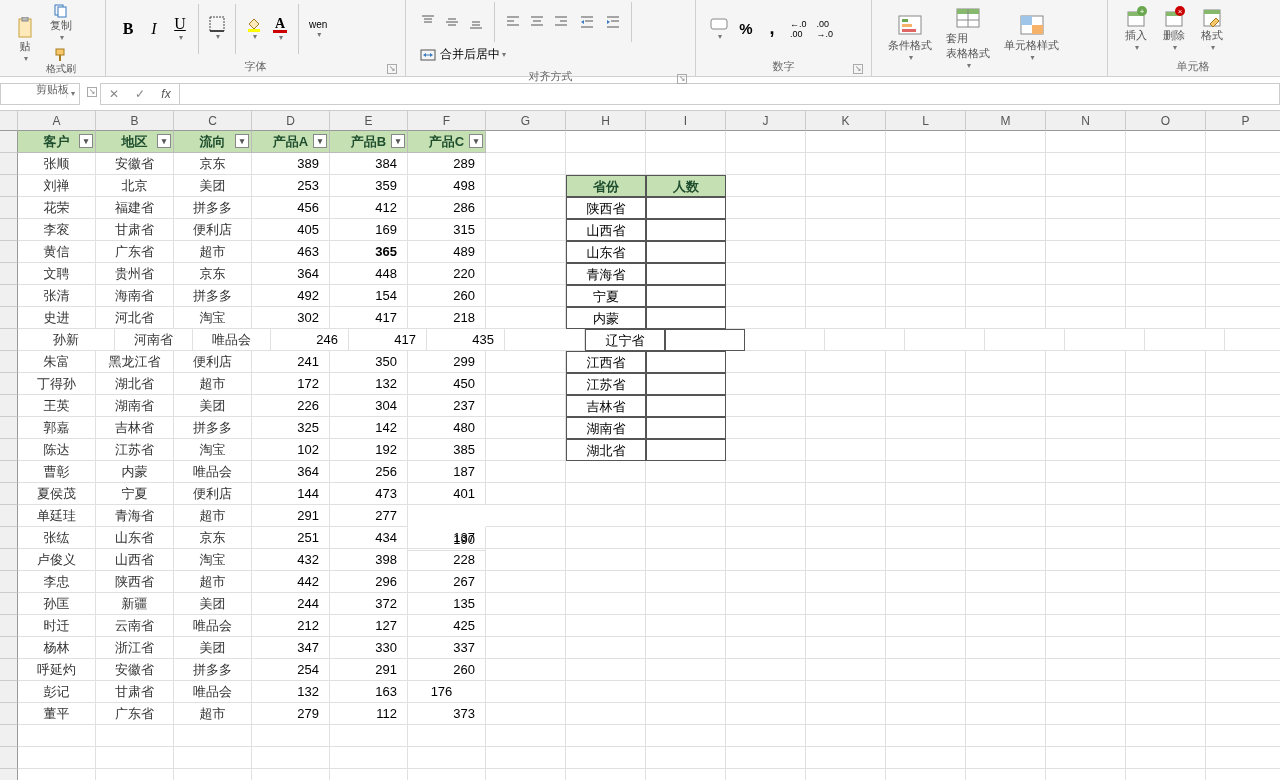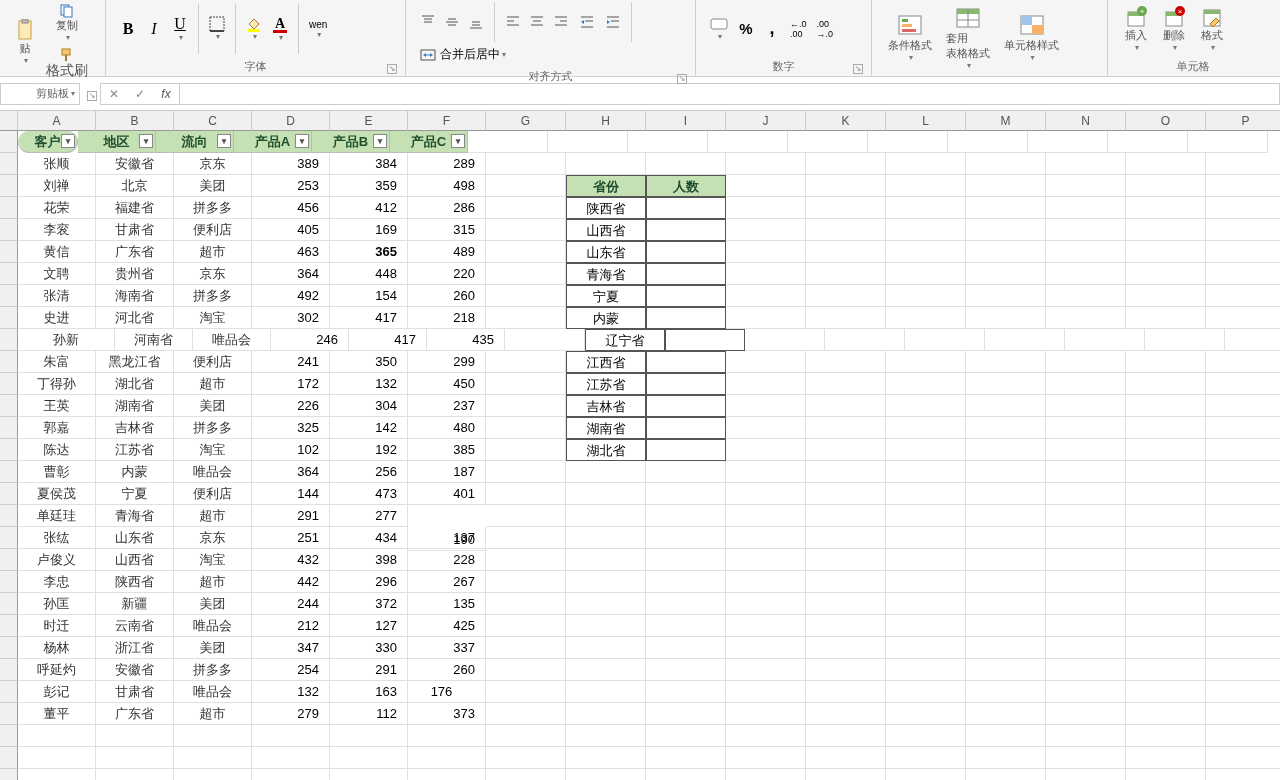--- a/index.html
+++ b/index.html
@@ -87,21 +87,21 @@
           <span style="font-size:11px;color:#555">复制</span>
           <span class="dropdown-caret">▾</span>
         </div>
         <div class="rb-btn">
           <span class="icon">
               <svg width="14" height="14">
                 <rect x="2" y="1" width="8" height="6" fill="#f6c76b" stroke="#a87b1f"></rect>
                 <rect x="5" y="7" width="2" height="6" fill="#a87b1f"></rect>
               </svg>
             </span>
-          <span style="font-size:14px;color:#555">格式刷</span>
+          <span style="font-size:10px;color:#555">格式刷</span>
         </div>
       </div>
     </div>
     <div class="ribbon-group-label"><span>剪贴板</span><span class="launcher">↘</span></div>
   </div>
 
   <div class="ribbon-group" style="width:300px">
     <div class="ribbon-group-content" style="flex-wrap:wrap">
       <div class="rb-btn">
           <b style="font-family:serif;font-size:16px">B</b>
@@ -425,21 +425,21 @@
       <div class="row-h"></div>
       <div class="row-h"></div>
       <div class="row-h"></div>
       <div class="row-h"></div>
       <div class="row-h"></div>
       <div class="row-h"></div>
       <div class="row-h"></div>
     </div>
   <div class="grid" id="grid">
       <div class="g-row">
-        <div class="g-cell hdr-cell" style="width: 60px; border-radius: 11px;">
+        <div class="g-cell hdr-cell" style="width: 78px;">
           <span>客户</span>
           <div class="filter-btn">▾</div>
         </div>
         <div class="g-cell hdr-cell" style="width: 78px;">
           <span>地区</span>
           <div class="filter-btn">▾</div>
         </div>
         <div class="g-cell hdr-cell" style="width: 78px;">
           <span>流向</span>
           <div class="filter-btn">▾</div>

